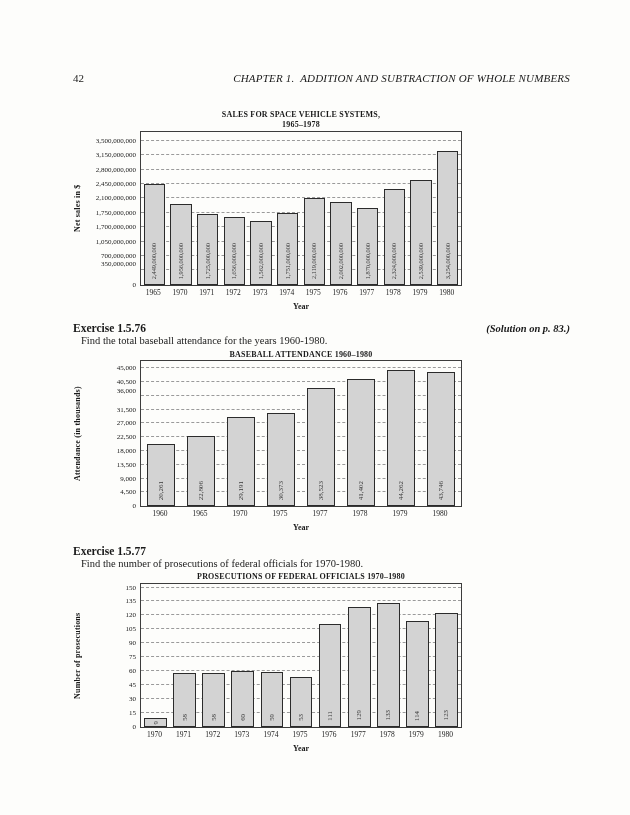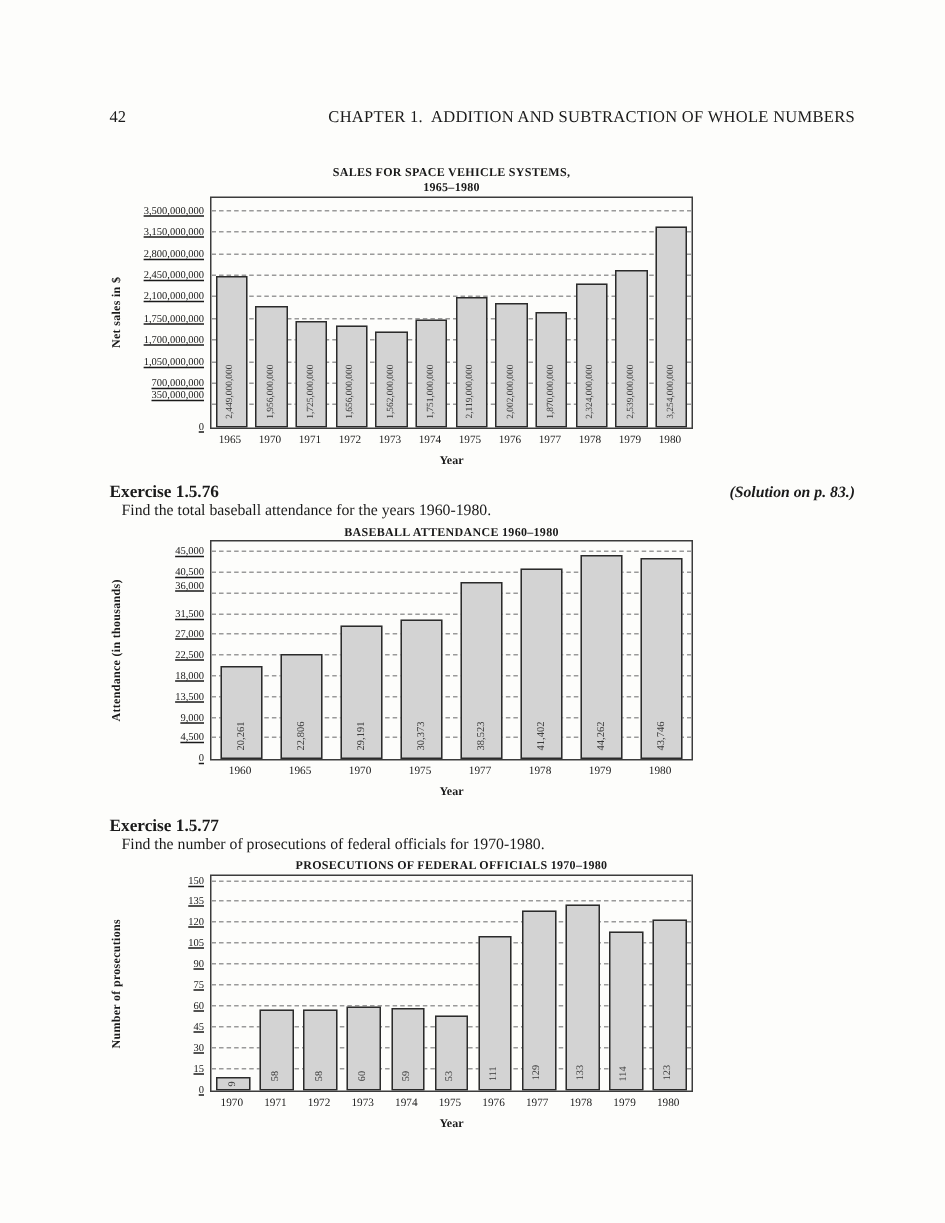--- a/index.html
+++ b/index.html
@@ -11,35 +11,35 @@
     -webkit-font-smoothing:antialiased;
   }
   .page {
     position:relative; box-sizing:border-box;
     width:630px; height:815px;
     padding:72px 60px 0 73px;
     overflow:hidden;
   }
   
   .running-head { display:flex; justify-content:space-between; align-items:baseline; font-size:11px; }
-  .chap-header { white-space:pre; letter-spacing:.2px;text-align:center; }
+  .chap-header { font-style:italic; white-space:pre; letter-spacing:.2px;text-align:center; }
 
   
   figure.chart { margin:0; }
   .chart-title { margin-left:67px; width:322px; text-align:center; font-weight:bold; font-size:8px; line-height:1.3; letter-spacing:.2px; }
   .title-line:empty { display:none; }
   .chart-row { display:flex; align-items:stretch; }
   .ylabel {
     width:14px; writing-mode:vertical-rl; transform:rotate(180deg);
     font-weight:bold; font-size:8px; text-align:center; letter-spacing:.2px;
   }
   .gutter { position:relative; width:53px; }
   .gutter span {
     position:absolute; right:4px; transform:translateY(50%);
-    font-size:7px; line-height:1; white-space:nowrap;text-decoration:underline;
+    font-size:7px; line-height:1; white-space:nowrap;
   }
   .plot-wrap { position:relative; }
   .plot { position:relative; border:1px solid #3c3c3c; background:#fdfdfb; }
   .gridline { position:absolute; left:0; right:0; height:0; border-top:1px dashed #9a9a9a; }
   .bar { position:absolute; bottom:0; box-sizing:border-box; z-index:2; }
   .bar-label {
     position:absolute; bottom:5px; left:50%;
     writing-mode:vertical-rl; transform:translateX(-50%) rotate(180deg);
     color:#3a3a3a; line-height:1; white-space:nowrap;
   }
@@ -71,21 +71,21 @@
 <div class="page">
 
   <div class="running-head">
     <span>42</span>
     <span class="chap-header">CHAPTER 1.  ADDITION AND SUBTRACTION OF WHOLE NUMBERS</span>
   </div>
 
   <figure class="chart" id="fig0">
     <div class="chart-title">
       <div class="title-line">SALES FOR SPACE VEHICLE SYSTEMS,</div>
-      <div class="title-line">1965–1980</div>
+      <div class="title-line">1965–1978</div>
     </div>
     <div class="chart-row">
       <div class="ylabel" style="height: 155px;">Net sales in $</div>
       <div class="gutter" style="height: 155px;">
           <span style="bottom: 1px;">0</span>
           <span style="bottom: 22px;">350,000,000</span>
           <span style="bottom: 29.8px;">700,000,000</span>
           <span style="bottom: 44.2px;">1,050,000,000</span>
           <span style="bottom: 58.6px;">1,700,000,000</span>
           <span style="bottom: 73px;">1,750,000,000</span>

